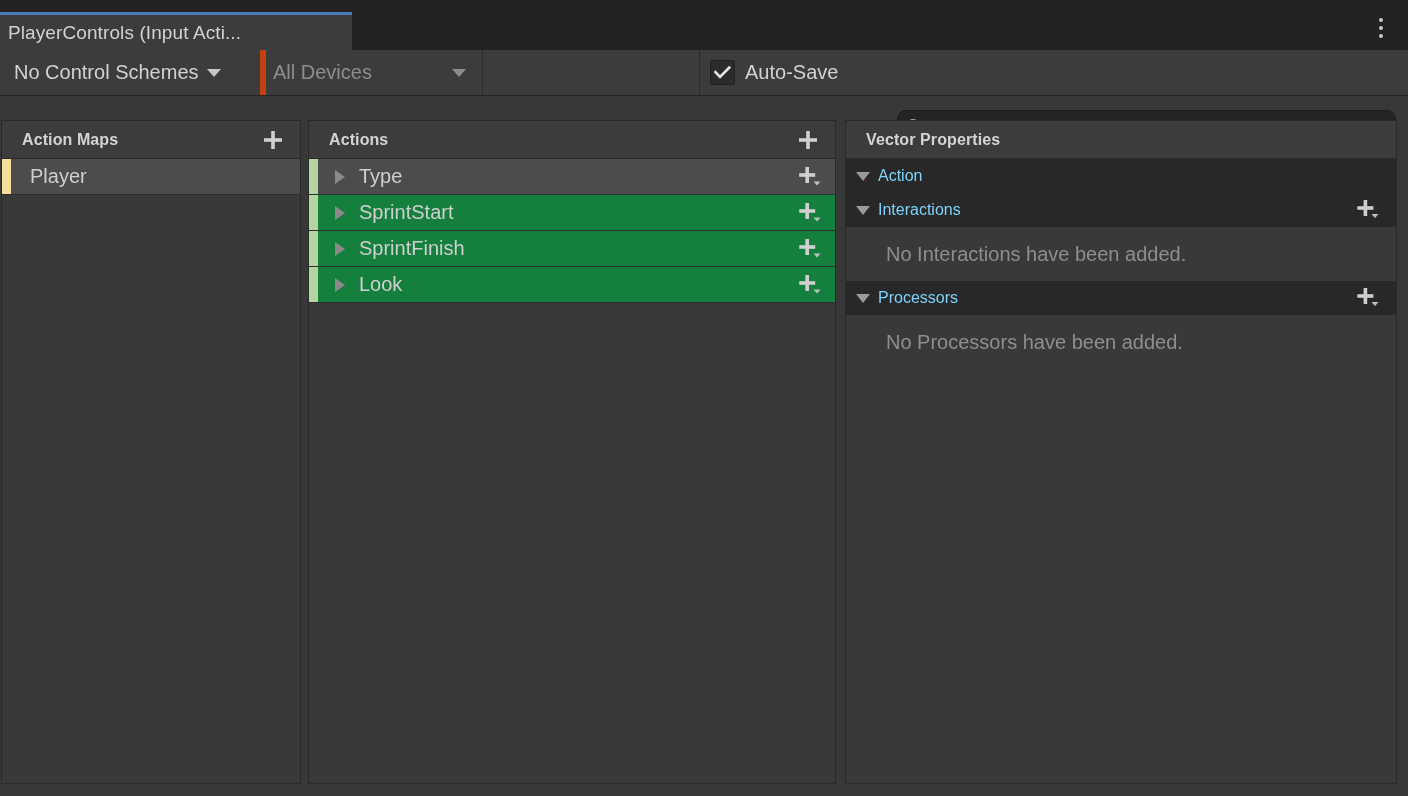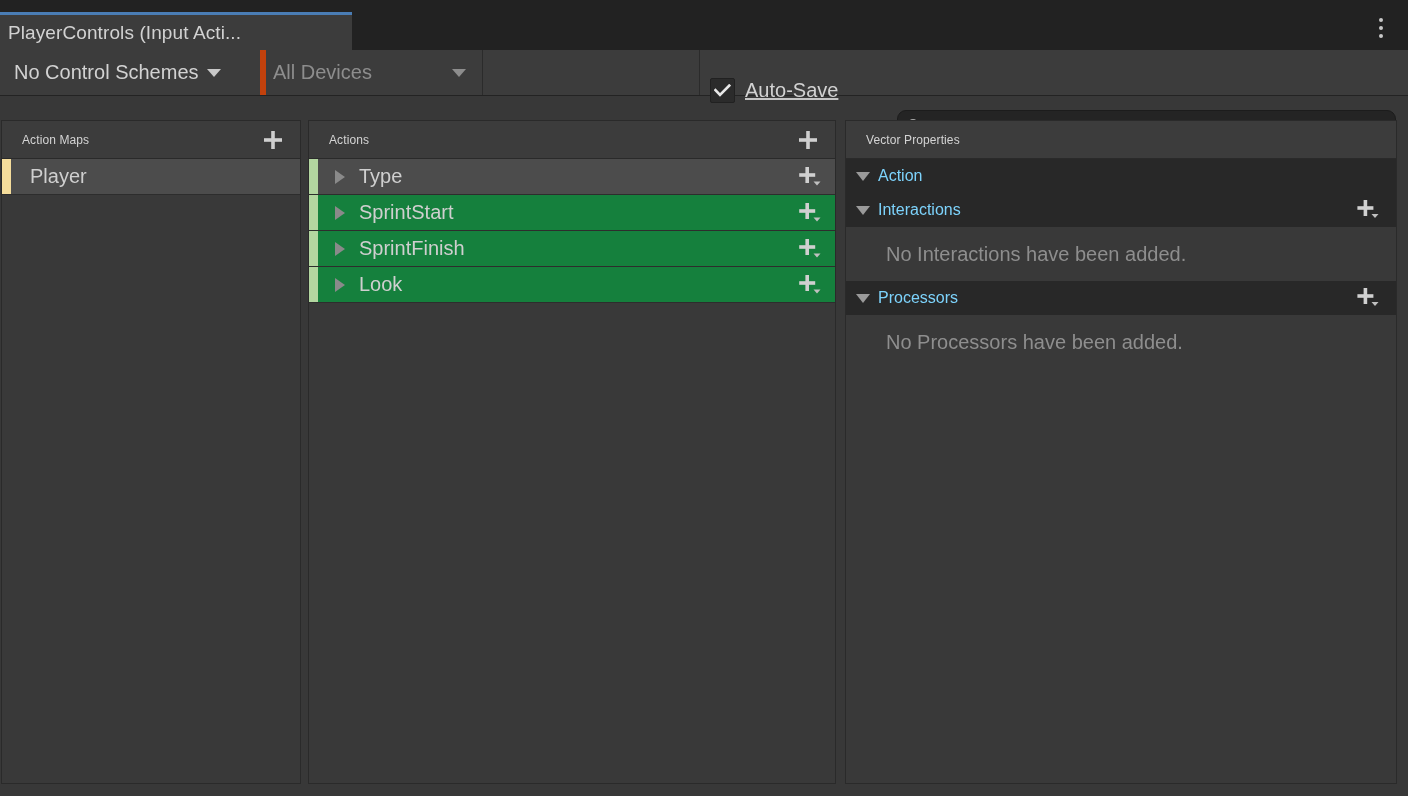--- a/index.html
+++ b/index.html
@@ -106,24 +106,23 @@
   #devices-dd .caret { border-top-color: #8d8d8d; position: absolute; right: 16px; }
   .tb-gap {
     position: absolute;
     left: 484px; top: 0;
     width: 216px; height: 45px;
     border-right: 1px solid #2b2b2b;
     box-sizing: border-box;
   }
   .autosave {
     position: absolute;
-    left: 710px; top: 18px; height: 45px;
+    left: 710px; top: 0; height: 45px;
     display: flex; align-items: center;
     cursor: pointer;
-    text-decoration: underline;
   }
   .cbox {
     width: 25px; height: 25px;
     background: #2b2b2b;
     border: 1px solid #212121;
     border-radius: 2px;
     display: flex; align-items: center; justify-content: center;
     box-sizing: border-box;
   }
   .cbox svg { display: block; }
@@ -165,22 +164,22 @@
     position: relative;
     height: 38px;
     background: #3c3c3c;
     border-bottom: 1px solid #2a2a2a;
     display: flex;
     align-items: center;
     box-sizing: border-box;
     padding-left: 20px;
   }
   .panel-head .t {
-    font-size: 12px;
-    font-weight: normal;
+    font-size: 16px;
+    font-weight: bold;
     color: #d4d4d4;
     letter-spacing: .1px;
   }
   .plus-btn {
     position: absolute;
     right: 14px; top: 50%;
     transform: translateY(-50%);
     width: 26px; height: 26px;
     display: flex; align-items: center; justify-content: center;
     cursor: pointer;

